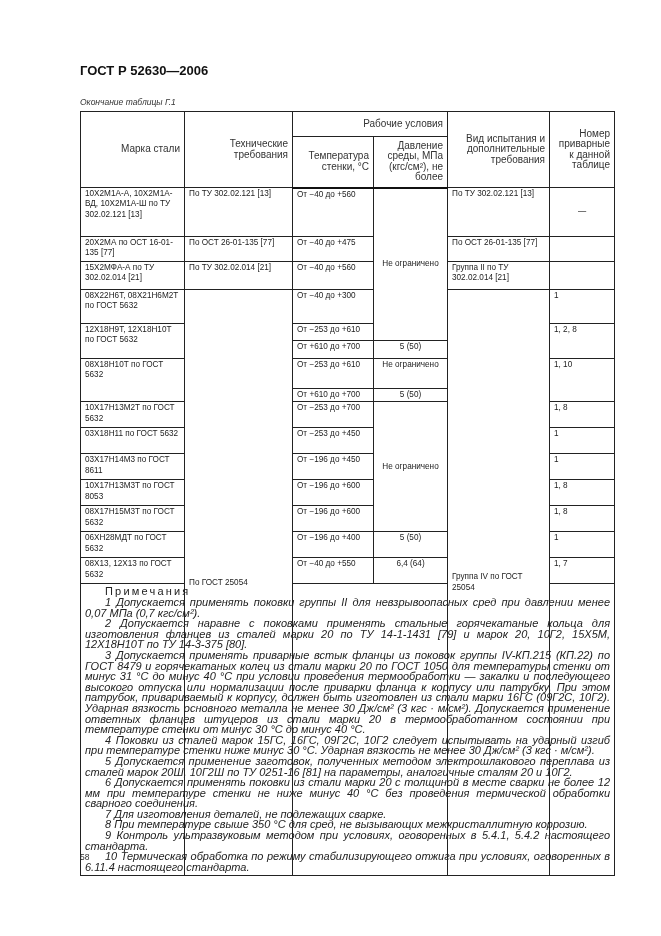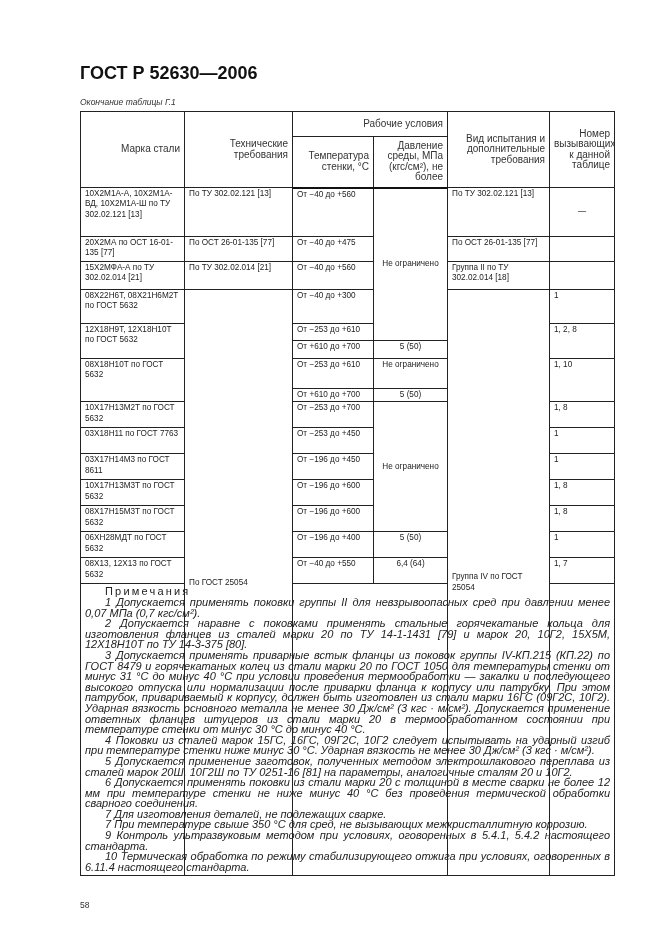--- a/index.html
+++ b/index.html
@@ -1,28 +1,28 @@
 <!DOCTYPE html>
 <html><head>
 <meta charset="utf-8">
 <style>
   html, body { margin:0; padding:0; background:#ffffff; }
   body { width:661px; height:936px; position:relative; font-family:"Liberation Sans", sans-serif; color:#1a1a1a; overflow:hidden; }
-  .doc-header { position:absolute; left:80px; top:63px; font-size:18px; font-weight:bold; color:#111; }
+  .doc-header { position:absolute; left:80px; top:63px; font-size:13px; font-weight:bold; color:#111; }
   .caption { position:absolute; left:80px; top:97px; font-size:8.5px; font-style:italic; color:#333; }
   table.main { position:absolute; left:80px; top:111px; width:534px; border-collapse:collapse; table-layout:fixed; font-size:8.2px; line-height:10.4px; color:#222; }
   table.main td, table.main th { border:1px solid #222; padding:1px 4px; vertical-align:top; font-weight:normal; }
   table.main th { text-align:right; vertical-align:middle; color:#333; font-size:10px; line-height:10.5px; }
   table.main thead tr:last-child th { border-bottom:2px solid #111; }
   .c { text-align:center; }
   .m { vertical-align:middle !important; }
   .notes-cell { padding:2px 4px 3px 4px !important; font-size:11px; line-height:10.6px; text-align:justify; }
   .notes-title { padding-left:20px; letter-spacing:2.2px; }
   .note { text-indent:20px; margin:0;font-style:italic; }
-  .page-num { position:absolute; left:80px; top:900px; font-size:8.5px; color:#333; }
+  .page-num { position:absolute; left:80px; top:852px; font-size:8.5px; color:#333; }
 </style>
 </head>
 <body>
 
 <div class="doc-header">ГОСТ Р 52630—2006</div>
 <div class="caption">Окончание таблицы Г.1</div>
 
 <table class="main">
   <colgroup>
     <col style="width:104px">
@@ -31,21 +31,21 @@
       <col style="width:74px">
       <col style="width:102px">
       <col style="width:65px">
   </colgroup>
   <thead>
     <tr style="height:25px">
       <th rowspan="2">Марка стали</th>
       <th rowspan="2">Технические требования</th>
       <th colspan="2">Рабочие условия</th>
       <th rowspan="2">Вид испытания и дополнительные требования</th>
-      <th rowspan="2">Номер вызывающих к данной таблице</th>
+      <th rowspan="2">Номер приварные к данной таблице</th>
     </tr>
     <tr style="height:51px">
       <th>Температура стенки, °С</th>
       <th>Давление среды, МПа (кгс/см²), не более</th>
     </tr>
   </thead>
   <tbody>
 
     <tr style="height:49px">
       <td>10Х2М1А-А, 10Х2М1А-ВД, 10Х2М1А-Ш по ТУ 302.02.121 [13]</td>
@@ -61,21 +61,21 @@
       <td>По ОСТ 26-01-135 [77]</td>
       <td>От −40 до +475</td>
       <td>По ОСТ 26-01-135 [77]</td>
       <td></td>
     </tr>
 
     <tr style="height:28px">
       <td>15Х2МФА-А по ТУ 302.02.014 [21]</td>
       <td>По ТУ 302.02.014 [21]</td>
       <td>От −40 до +560</td>
-      <td>Группа II по ТУ 302.02.014 [18]</td>
+      <td>Группа II по ТУ 302.02.014 [21]</td>
       <td></td>
     </tr>
 
     <tr style="height:34px">
       <td>08Х22Н6Т, 08Х21Н6М2Т по ГОСТ 5632</td>
       <td rowspan="14" class="m">По ГОСТ 25054</td>
       <td>От −40 до +300</td>
       <td rowspan="14" class="m">Группа IV по ГОСТ 25054</td>
       <td>1</td>
     </tr>
@@ -104,33 +104,33 @@
     </tr>
 
     <tr style="height:26px">
       <td>10Х17Н13М2Т по ГОСТ 5632</td>
       <td>От −253 до +700</td>
       <td rowspan="5" class="c m">Не ограничено</td>
       <td>1, 8</td>
     </tr>
 
     <tr style="height:26px">
-      <td>03Х18Н11 по ГОСТ 7763</td>
+      <td>03Х18Н11 по ГОСТ 5632</td>
       <td>От −253 до +450</td>
       <td>1</td>
     </tr>
 
     <tr style="height:26px">
       <td>03Х17Н14М3 по ГОСТ 8611</td>
       <td>От −196 до +450</td>
       <td>1</td>
     </tr>
 
     <tr style="height:26px">
-      <td>10Х17Н13М3Т по ГОСТ 5632</td>
+      <td>10Х17Н13М3Т по ГОСТ 8053</td>
       <td>От −196 до +600</td>
       <td>1, 8</td>
     </tr>
 
     <tr style="height:26px">
       <td>08Х17Н15М3Т по ГОСТ 5632</td>
       <td>От −196 до +600</td>
       <td>1, 8</td>
     </tr>
 
@@ -151,21 +151,21 @@
     <tr>
       <td colspan="6" class="notes-cell">
         <div class="notes-title">Примечания</div>
         <p class="note">1 Допускается применять поковки группы II для невзрывоопасных сред при давлении менее 0,07 МПа (0,7 кгс/см²).</p>
         <p class="note">2 Допускается наравне с поковками применять стальные горячекатаные кольца для изготовления фланцев из сталей марки 20 по ТУ 14-1-1431 [79] и марок 20, 10Г2, 15Х5М, 12Х18Н10Т по ТУ 14-3-375 [80].</p>
         <p class="note">3 Допускается применять приварные встык фланцы из поковок группы IV-КП.215 (КП.22) по ГОСТ 8479 и горячекатаных колец из стали марки 20 по ГОСТ 1050 для температуры стенки от минус 31 °С до минус 40 °С при условии проведения термообработки — закалки и последующего высокого отпуска или нормализации после приварки фланца к корпусу или патрубку. При этом патрубок, привариваемый к корпусу, должен быть изготовлен из стали марки 16ГС (09Г2С, 10Г2). Ударная вязкость основного металла не менее 30 Дж/см² (3 кгс · м/см²). Допускается применение ответных фланцев штуцеров из стали марки 20 в термообработанном состоянии при температуре стенки от минус 30 °С до минус 40 °С.</p>
         <p class="note">4 Поковки из сталей марок 15ГС, 16ГС, 09Г2С, 10Г2 следует испытывать на ударный изгиб при температуре стенки ниже минус 30 °С. Ударная вязкость не менее 30 Дж/см² (3 кгс · м/см²).</p>
         <p class="note">5 Допускается применение заготовок, полученных методом электрошлакового переплава из сталей марок 20Ш, 10Г2Ш по ТУ 0251-16 [81] на параметры, аналогичные сталям 20 и 10Г2.</p>
         <p class="note">6 Допускается применять поковки из стали марки 20 с толщиной в месте сварки не более 12 мм при температуре стенки не ниже минус 40 °С без проведения термической обработки сварного соединения.</p>
         <p class="note">7 Для изготовления деталей, не подлежащих сварке.</p>
-        <p class="note">7 При температуре свыше 350 °С для сред, не вызывающих межкристаллитную коррозию.</p>
+        <p class="note">8 При температуре свыше 350 °С для сред, не вызывающих межкристаллитную коррозию.</p>
         <p class="note">9 Контроль ультразвуковым методом при условиях, оговоренных в 5.4.1, 5.4.2 настоящего стандарта.</p>
         <p class="note">10 Термическая обработка по режиму стабилизирующего отжига при условиях, оговоренных в 6.11.4 настоящего стандарта.</p>
       </td>
     </tr>
   </tbody>
 </table>
 
 <div class="page-num">58</div>
 
 </body></html>

